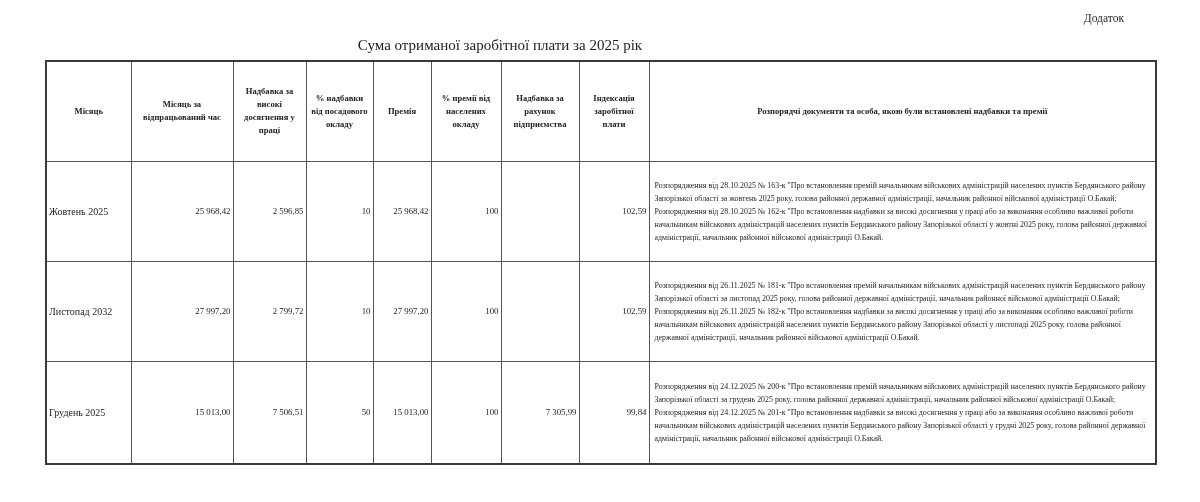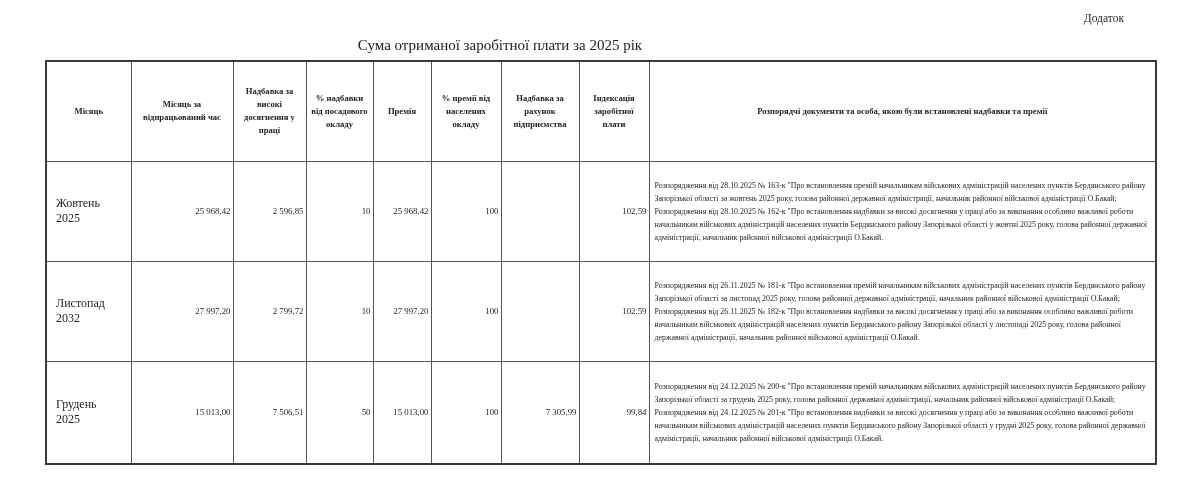--- a/index.html
+++ b/index.html
@@ -52,24 +52,24 @@
     line-height: 1.5;
     text-align: center;
     vertical-align: middle;
     padding: 2px 3px;
     color: #232323;
   }
   tr.header-row { height: 100px; }
   tr.data-row    { height: 100px; }
   tr.data-row.last { height: 103px; }
   td.cell-month {
-    font-size: 12px;
+    font-size: 10px;
     text-align: left;
     vertical-align: middle;
-    padding: 1px 9px;
+    padding: 1px 2px;
   }
   td.cell-num {
     font-size: 8.8px;
     text-align: right;
     vertical-align: middle;
     padding: 1px 2px;
   }
   td.cell-docs {
     font-size: 7.9px;
     line-height: 13px;

